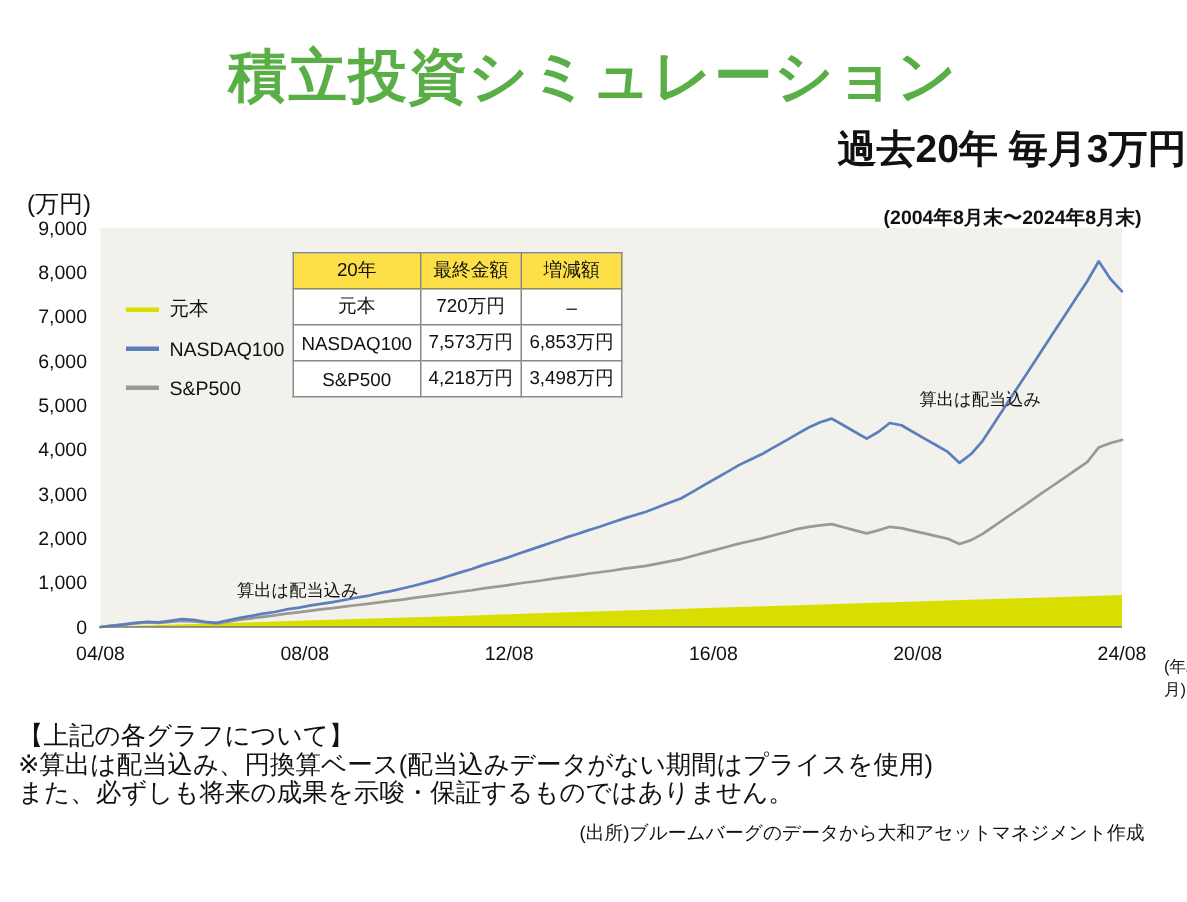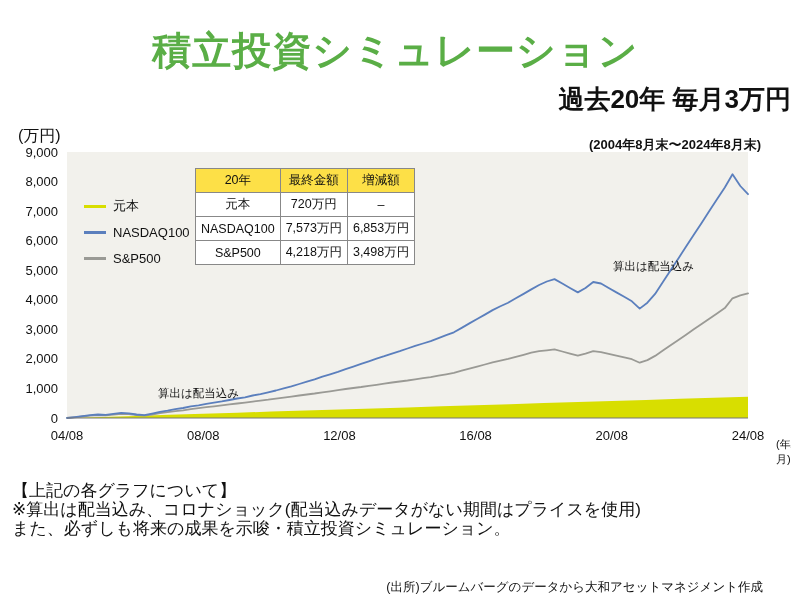--- a/index.html
+++ b/index.html
@@ -21,21 +21,21 @@
   .legend-swatch{width:22px;height:3px;margin-right:7px;flex:0 0 auto;}
   #data-table{position:absolute;left:195px;top:168px;border-collapse:collapse;
        font-size:12.5px;background:#fff;}
   #data-table th,#data-table td{border:1px solid #888;padding:3px 5px;text-align:center;
        white-space:nowrap;font-weight:normal;color:#111;}
   #data-table thead th{background:#fde047;font-weight:normal;}
   .annot{position:absolute;font-size:11.5px;color:#111;white-space:nowrap;}
   #annot-lehman{left:158px;top:386px;}
   #annot-corona{left:613px;top:259px;}
   #notes{position:absolute;left:12px;top:481px;font-size:17px;line-height:19px;color:#111;}
-  #source{position:absolute;right:28px;top:579px;font-size:12.5px;color:#111;}
+  #source{position:absolute;right:28px;top:547px;font-size:12.5px;color:#111;}
 </style>
 </head>
 <body>
 
 <div id="page-title" style="color: rgb(90, 174, 70);">積立投資シミュレーション</div>
 <div id="page-subtitle">過去20年 毎月3万円</div>
 <div id="unit-label">(万円)</div>
 <div id="period-label">(2004年8月末〜2024年8月末)</div>
 
 <div id="chart-wrap">
@@ -105,17 +105,17 @@
       <td>3,498万円</td>
     </tr>
   </tbody>
 </table>
 
 <div class="annot" id="annot-lehman">算出は配当込み</div>
 <div class="annot" id="annot-corona">算出は配当込み</div>
 
 <div id="notes">
   <div>【上記の各グラフについて】</div>
-  <div>※算出は配当込み、コロナショック(配当込みデータがない期間はプライスを使用)</div>
-  <div>また、必ずしも将来の成果を示唆・積立投資シミュレーション。</div>
+  <div>※算出は配当込み、円換算ベース(配当込みデータがない期間はプライスを使用)</div>
+  <div>また、必ずしも将来の成果を示唆・保証するものではありません。</div>
 </div>
 
 <div id="source">(出所)ブルームバーグのデータから大和アセットマネジメント作成</div>
 
 </body></html>

